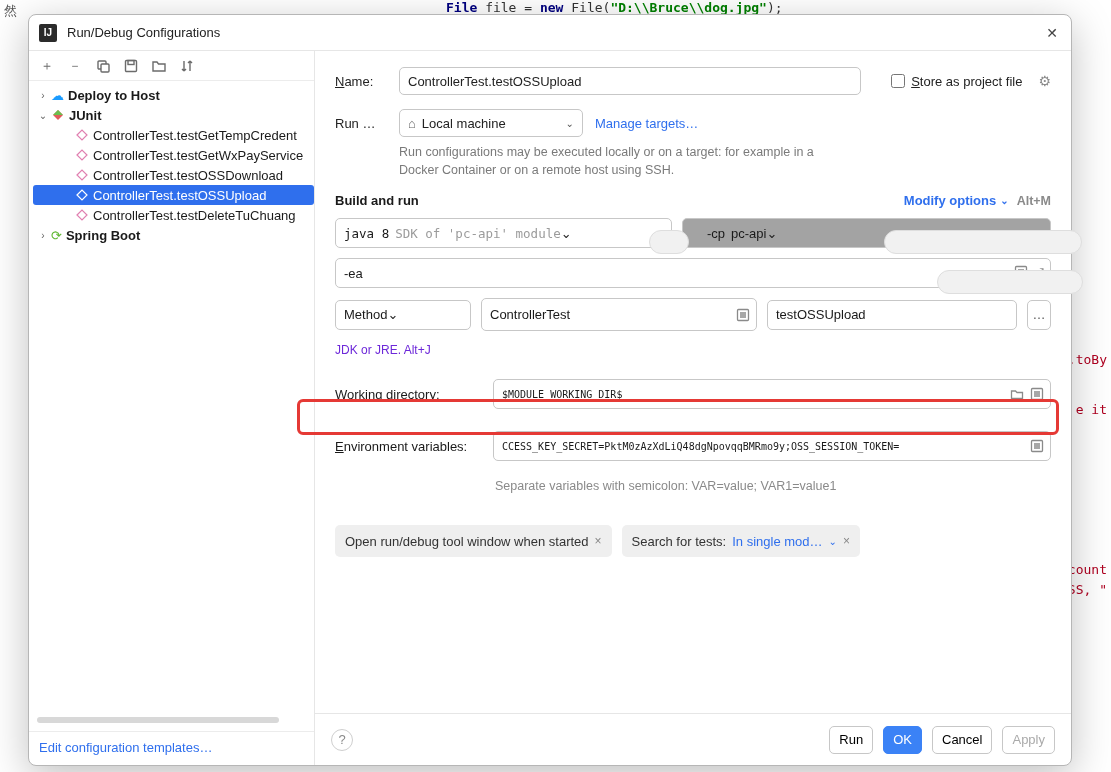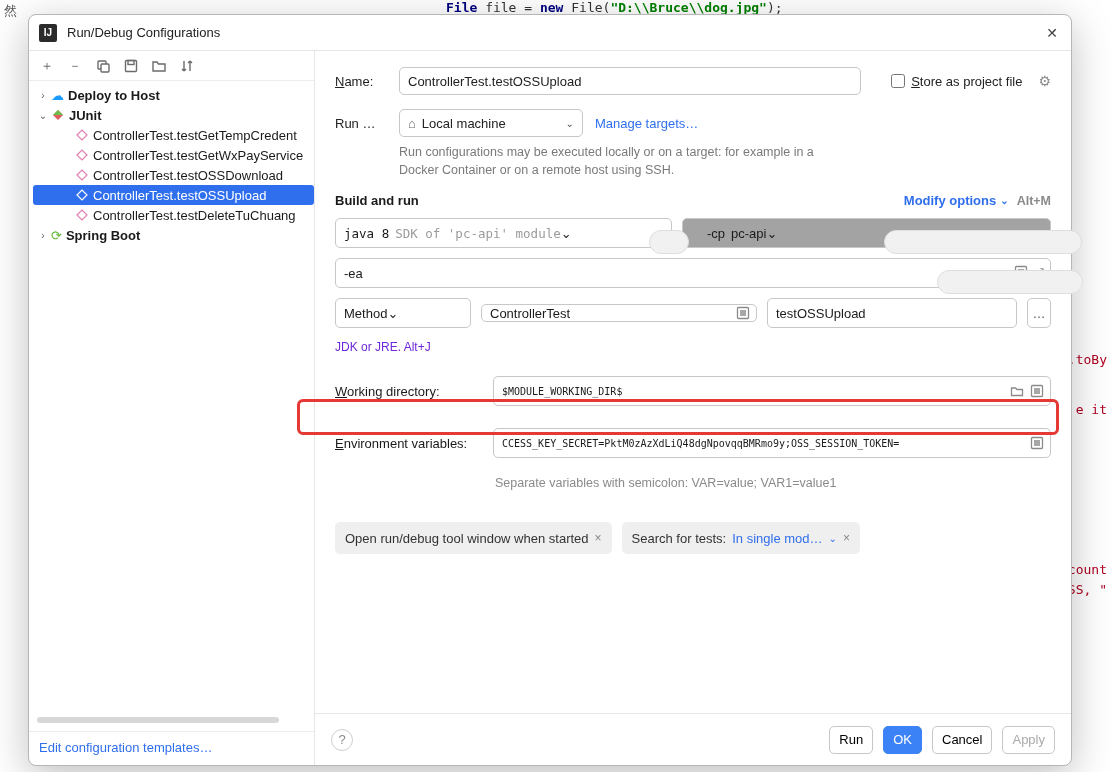--- a/index.html
+++ b/index.html
@@ -92,21 +92,21 @@
 
 .buildgrid { display:flex; flex-direction:column; gap:10px; }
 .row-full { display:flex; gap:10px; align-items:center; }
 .sdk-combo { flex:1; height:30px; border:1px solid #c7c7c7; border-radius:5px; display:flex; align-items:center; padding:0 8px; position:relative; background:#fff; }
 .sdk-combo .mono { font-family:"Menlo","Consolas",monospace; font-size:12.5px; }
 .sdk-combo .gray { color:#9b9b9b; }
 .cp-combo { flex:1; height:30px; border:1px solid #c7c7c7; border-radius:5px; display:flex; align-items:center; padding:0 24px; position:relative; background:#a3a3a3; }
 .ea-row { height:30px; border:1px solid #c7c7c7; border-radius:5px; display:flex; align-items:center; padding:0 8px; position:relative; background:#fff; }
 .ea-row .icons { position:absolute; right:6px; display:flex; gap:6px; color:#8a8a8a; }
 .method-combo { width:136px; height:30px; border:1px solid #c7c7c7; border-radius:5px; display:flex; align-items:center; padding:0 8px; position:relative; background:#fff; }
-.class-input { flex:1; height:18px; border:1px solid #c7c7c7; border-radius:5px; padding:0 28px 0 8px; background:#fff; position:relative; }
+.class-input { flex:1; height:33px; border:1px solid #c7c7c7; border-radius:5px; padding:0 28px 0 8px; background:#fff; position:relative; }
 .method-input { width:250px; height:30px; border:1px solid #c7c7c7; border-radius:5px; padding:0 8px; background:#fff; }
 .browse-btn { width:24px; height:30px; border:1px solid #c7c7c7; border-radius:5px; display:flex; align-items:center; justify-content:center; background:#fff; cursor:pointer; color:#555; }
 .small-hint { color:#6d28d9; font-size:12px; margin-top:2px; }
 
 .wdrow, .envrow { display:flex; align-items:center; gap:14px; margin-top:12px; }
 .wdrow .lbl2, .envrow .lbl2 { width:144px; font-size:13px; }
 .wdrow .fld, .envrow .fld { flex:1; height:30px; border:1px solid #c7c7c7; border-radius:5px; padding:0 32px 0 8px; font-family:"Menlo","Consolas",monospace; font-size:10px; background:#fff; position:relative; display:flex; align-items:center; }
 .fld .right-icons { position:absolute; right:6px; display:flex; gap:6px; color:#8a8a8a; }
 .sep-hint { color:#8a8a8a; font-size:12.5px; margin: 8px 0 12px 160px; }
 

